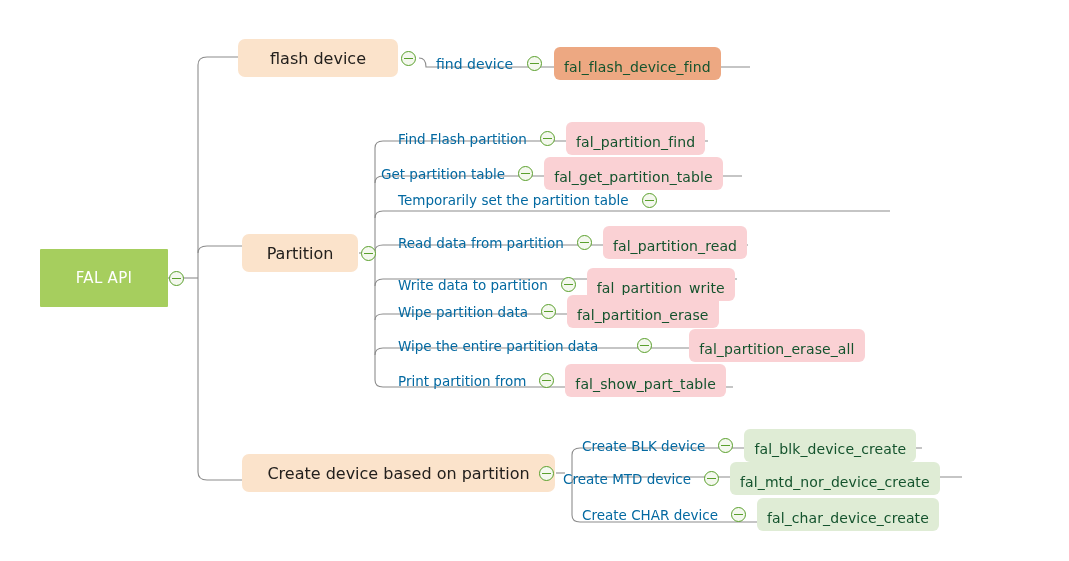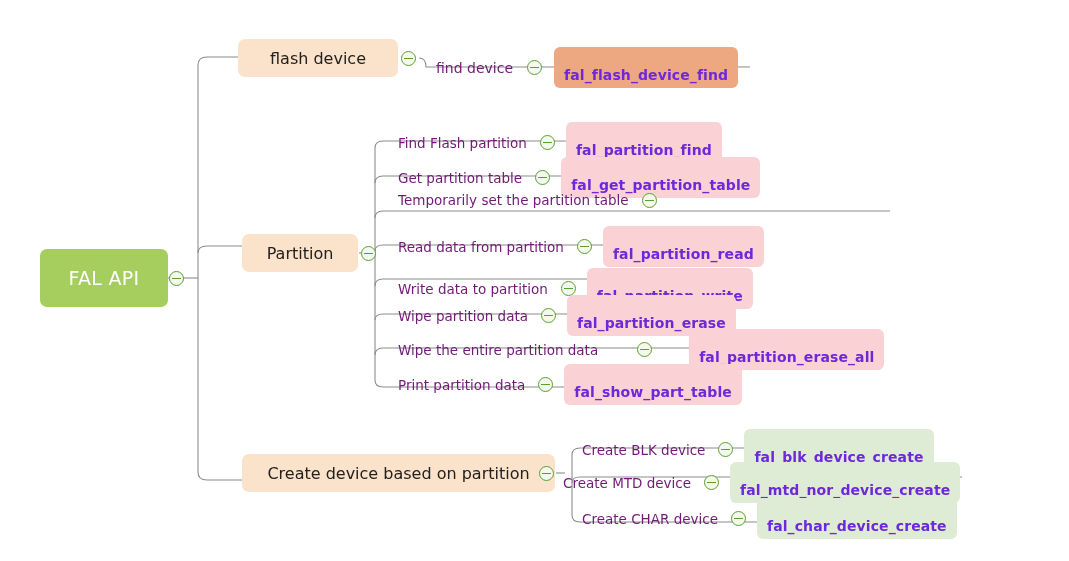--- a/index.html
+++ b/index.html
@@ -37,56 +37,55 @@
     box-sizing: border-box;
     display: flex;
     align-items: center;
     justify-content: center;
     white-space: nowrap;
   }
 
   .root-node {
     background: #a6ce5e;
     color: #ffffff;
-    border-radius: 7px;
-    font-size: 19px;
+    border-radius: 1px;
+    font-size: 15px;
     letter-spacing: .3px;
   }
 
   .topic-node {
     background: #fbe3cb;
     color: #23201d;
     border-radius: 7px;
     font-size: 16px;
   }
 
   
   .leaf-row {
     position: absolute;
     display: flex;
     align-items: center;
     white-space: nowrap;
   }
   .leaf-label {
     font-size: 13.5px;
-    color: #701a75;
+    color: #0369a1;
     padding: 0 2px;
   }
   .leaf-label.big {
     font-size: 14px;
   }
 
   .badge {
     border-radius: 6px;
-    padding: 20px 10px 5px 10px;
+    padding: 12px 10px 5px 10px;
     font-size: 14px;
-    color: #6d28d9;
+    color: #14532d;
     white-space: nowrap;
     letter-spacing: .1px;
-    font-weight: bold;
   }
   .badge.pink   { background: #fad1d4; }
   .badge.salmon { background: #eda882; }
   .badge.green  { background: #dfecd5; }
 
   
   .toggle {
     width: 13px;
     height: 13px;
     flex: 0 0 13px;
@@ -170,21 +169,21 @@
     <span>Partition</span>
   </div>
   <span class="toggle toggle-abs" style="left:361px; top:246px;"></span>
 
   <div class="leaf-row" style="left:396px; top:122px;">
     <span class="leaf-label">Find Flash partition</span>
     <span class="toggle" style="margin:0 11px;"></span>
     <span class="badge pink">fal_partition_find</span>
   </div>
 
-  <div class="leaf-row" style="left:396px; top:157px;">
+  <div class="leaf-row" style="left:379px; top:157px;">
     <span class="leaf-label">Get partition table</span>
     <span class="toggle" style="margin:0 11px;"></span>
     <span class="badge pink">fal_get_partition_table</span>
   </div>
 
   <div class="leaf-row" style="left:396px; top:192px;align-items:flex-end;">
     <span class="leaf-label">Temporarily set the partition table</span>
     <span class="toggle" style="margin:0 11px;"></span>
   </div>
 
@@ -206,21 +205,21 @@
     <span class="badge pink">fal_partition_erase</span>
   </div>
 
   <div class="leaf-row" style="left:396px; top:329px;gap:26px;">
     <span class="leaf-label">Wipe the entire partition data</span>
     <span class="toggle" style="margin:0 11px;"></span>
     <span class="badge pink">fal_partition_erase_all</span>
   </div>
 
   <div class="leaf-row" style="left:396px; top:364px;">
-    <span class="leaf-label">Print partition data</span>
+    <span class="leaf-label">Print partition from</span>
     <span class="toggle" style="margin:0 11px;"></span>
     <span class="badge pink">fal_show_part_table</span>
   </div>
 
   <div class="node topic-node" style="left:242px; top:454px; width:313px; height:38px;">
     <span>Create device based on partition</span>
   </div>
   <span class="toggle toggle-abs" style="left:539px; top:466px;"></span>
 
   <div class="leaf-row" style="left:580px; top:429px;">

